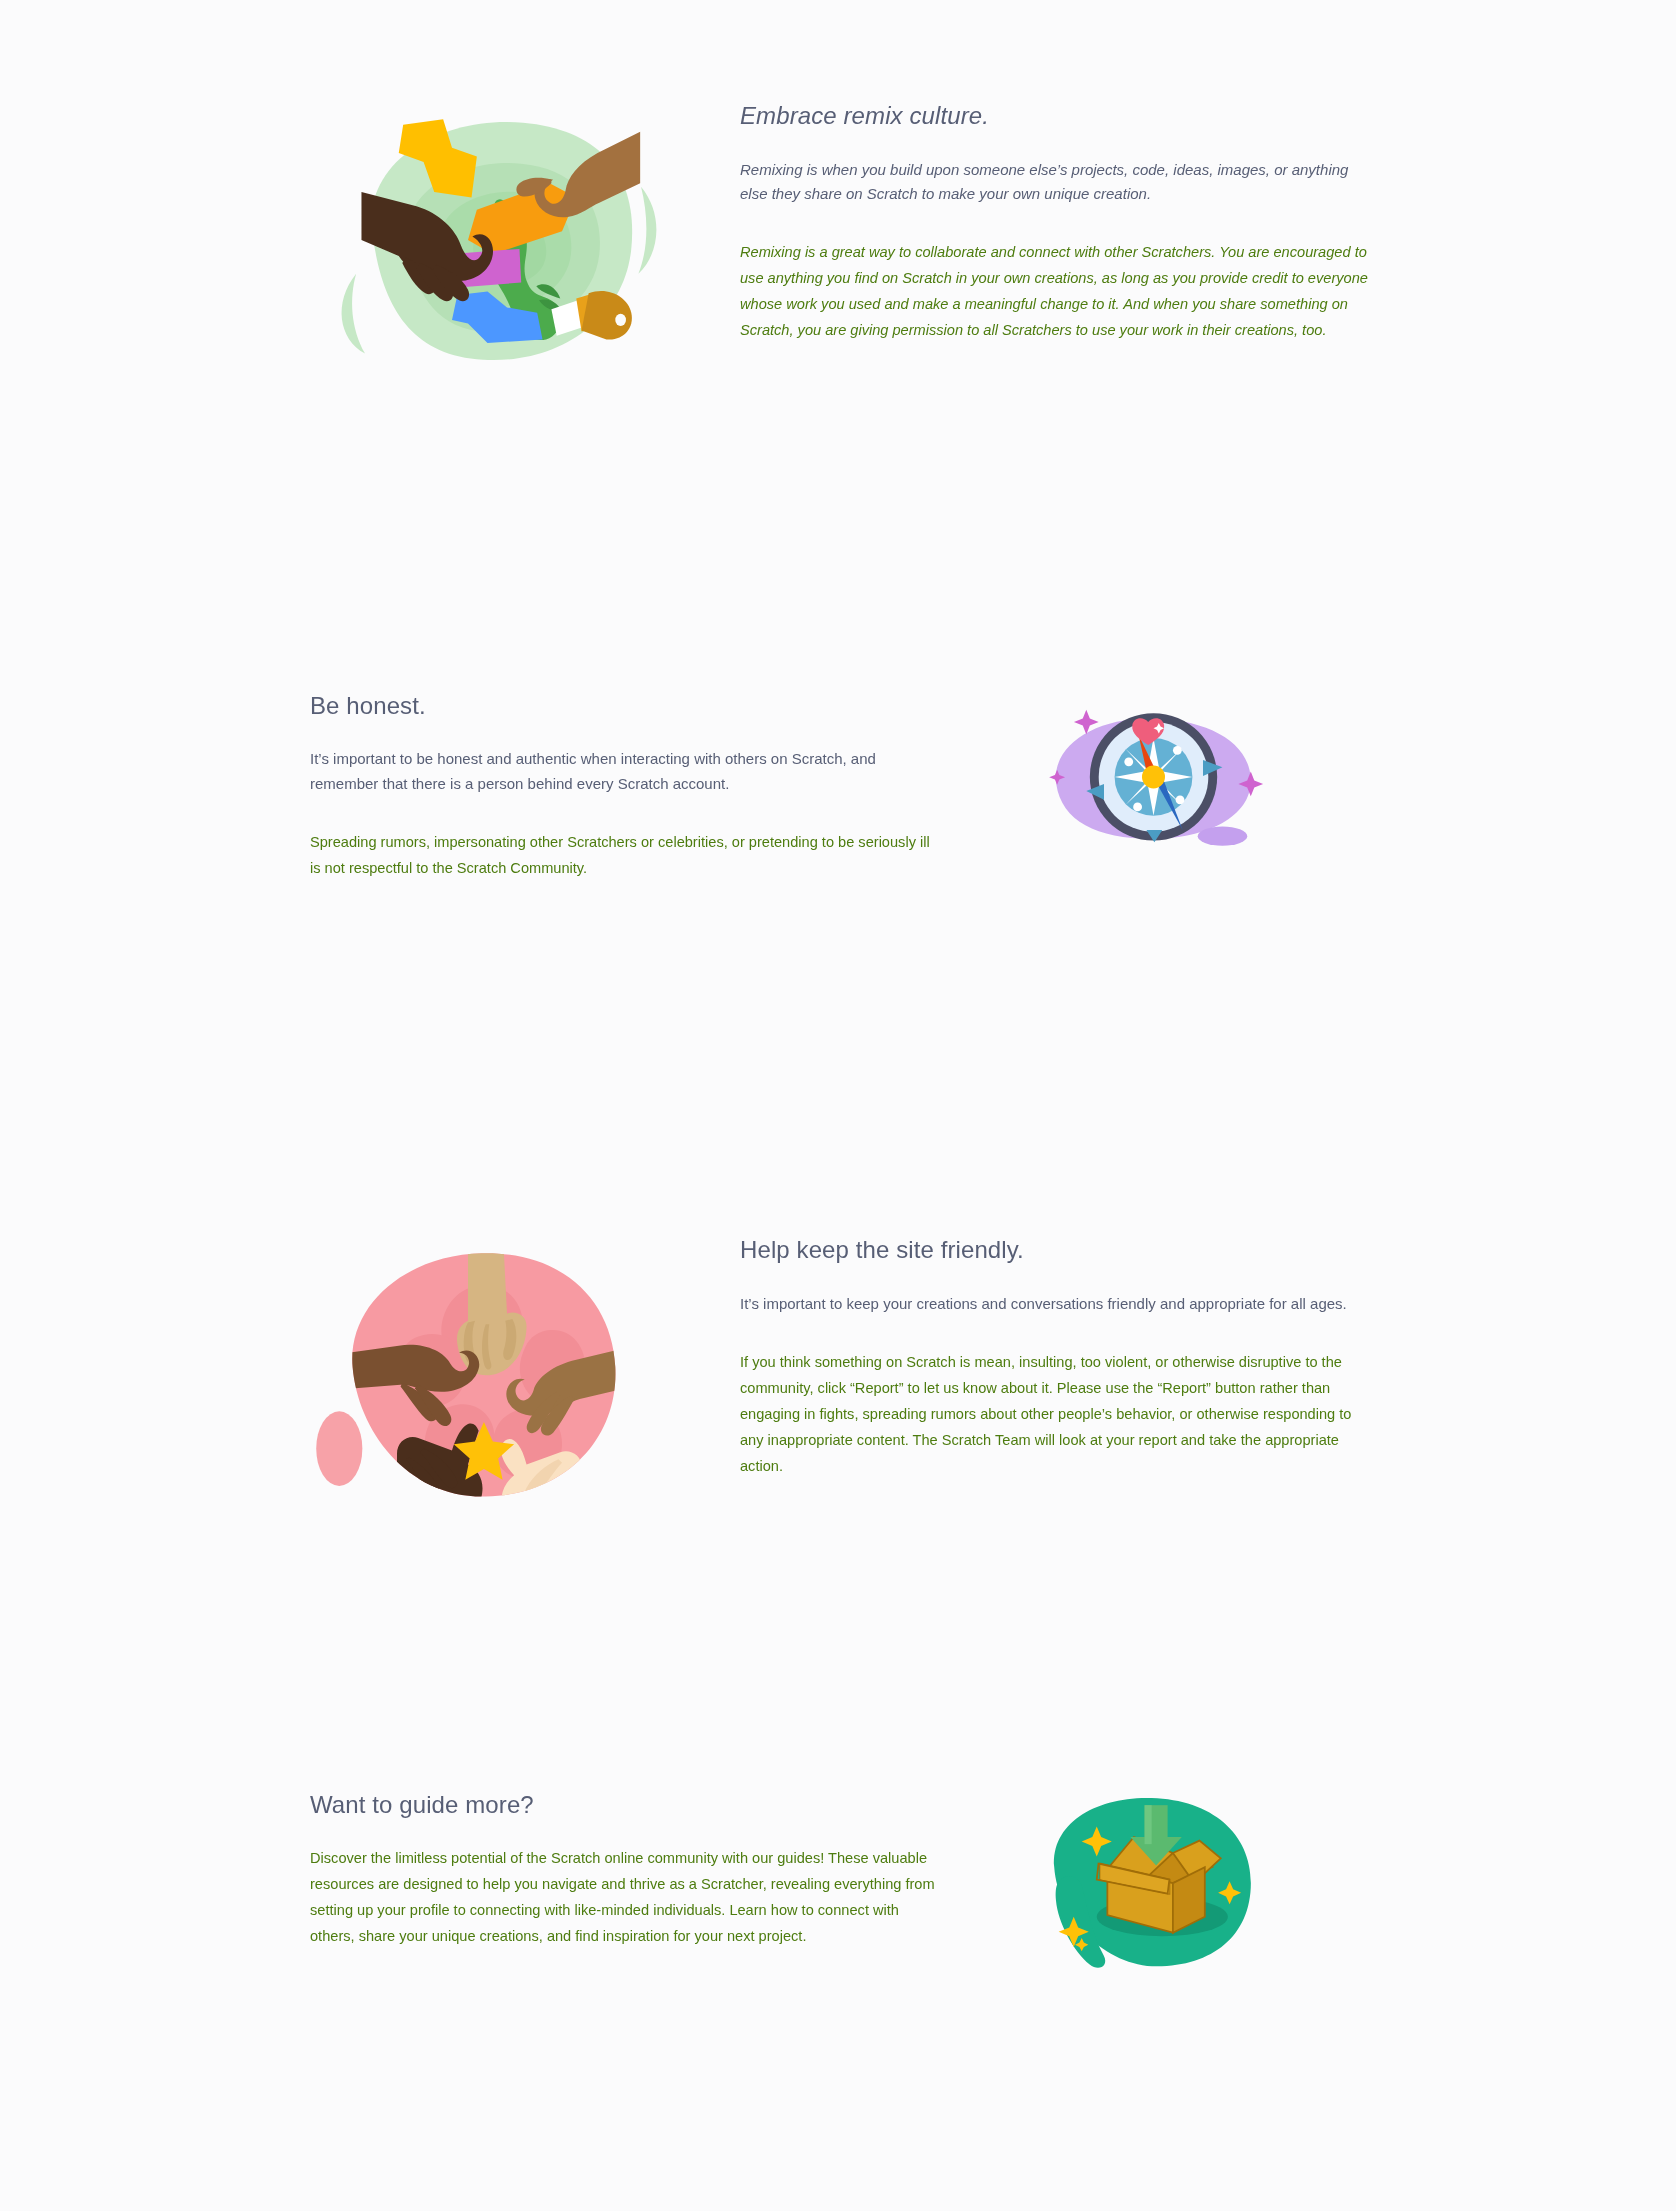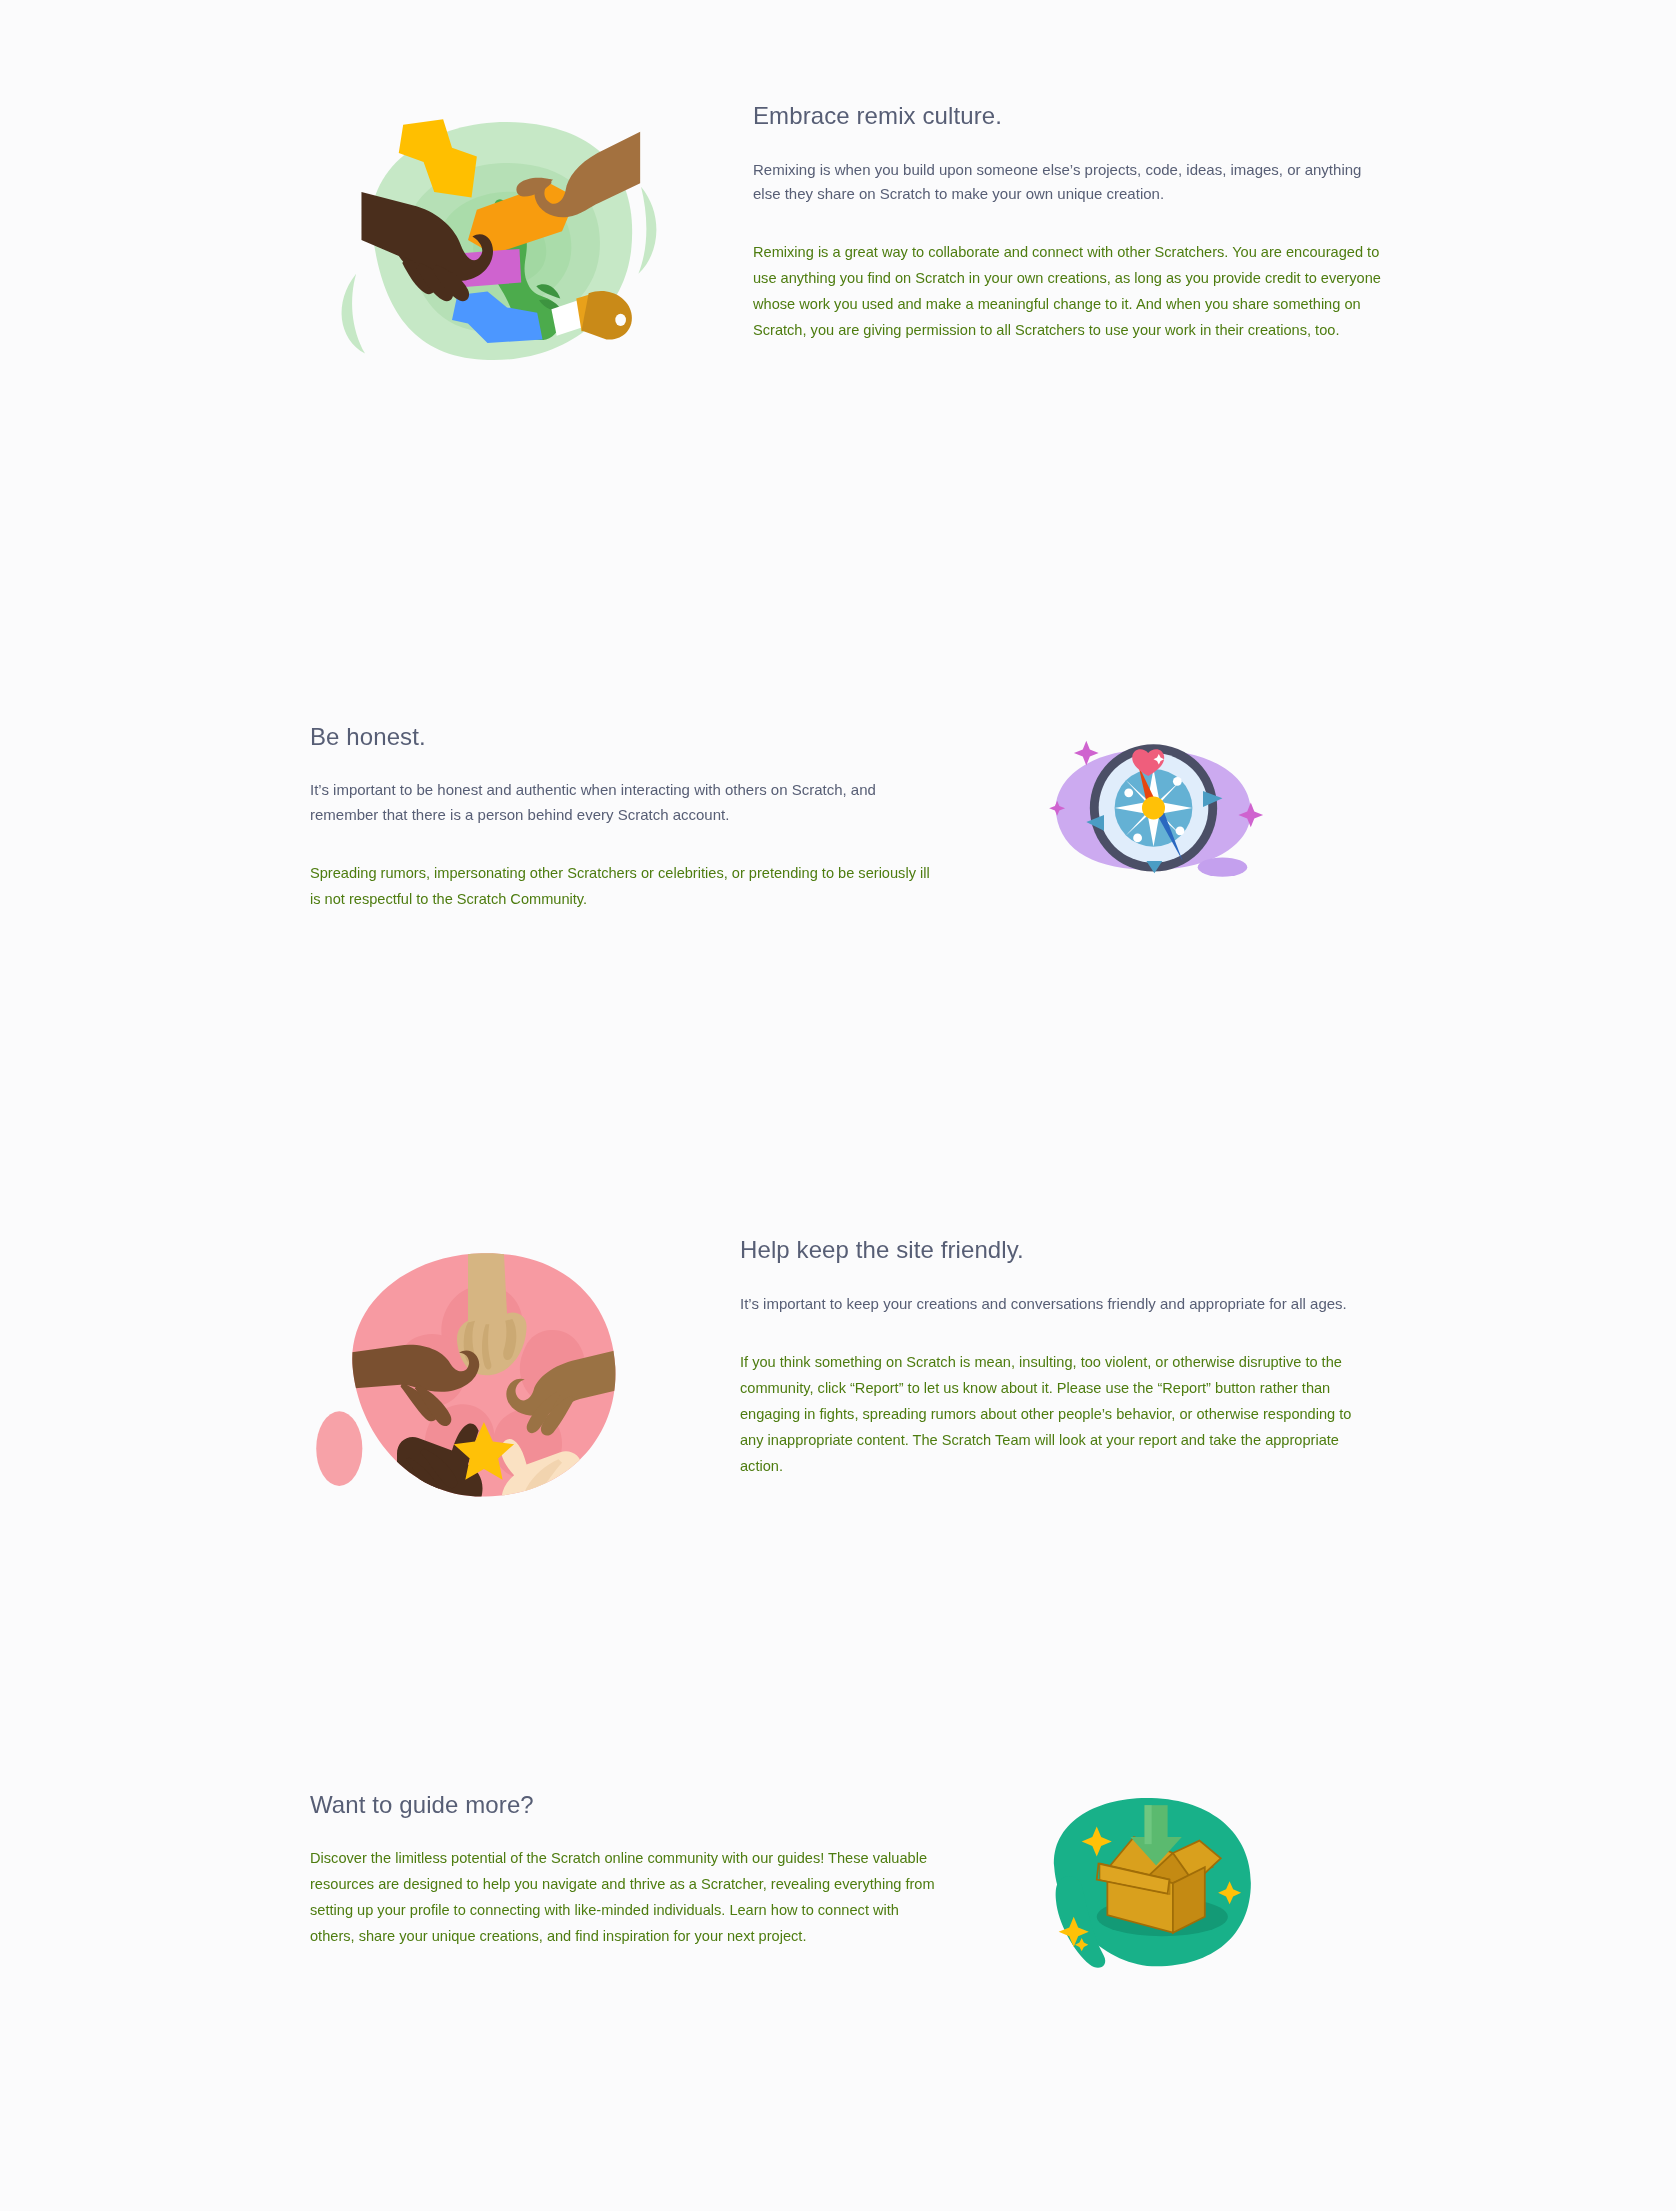--- a/index.html
+++ b/index.html
@@ -48,24 +48,24 @@
     font-weight: 400;
   }
   a.guide-link {
     color: #855cd6;
     font-weight: 700;
     text-decoration: underline;
   }
 
   
   #sec-remix { left: 310px; top: 98px; }
-  #sec-remix .text-col { margin-left: 62px; padding-top: 4.4px; }
-
-  
-  #sec-honest { left: 310px; top: 723px; }
+  #sec-remix .text-col { margin-left: 49px; padding-top: 4.4px; font-style: italic; }
+
+  
+  #sec-honest { left: 310px; top: 692px; }
   #sec-honest .art-col { margin-left: 35px; }
 
   
   #sec-friendly { left: 310px; top: 1232px; }
   #sec-friendly .text-col { margin-left: 49px; padding-top: 4.4px; }
 
   
   #sec-learn { left: 310px; top: 1791px; }
   #sec-learn .art-col { margin-left: 35px; }
   #sec-learn p.lead { margin-bottom: 26.6px; font-size: 17.7px; }

